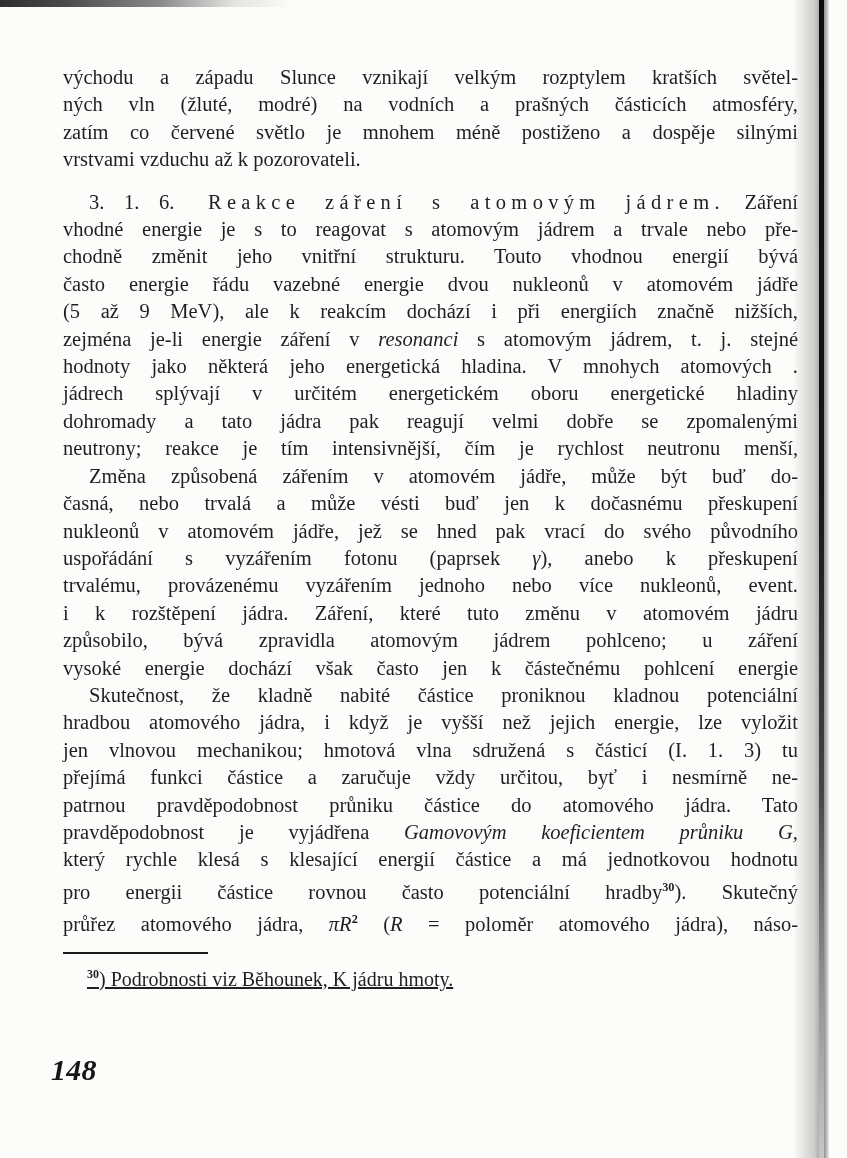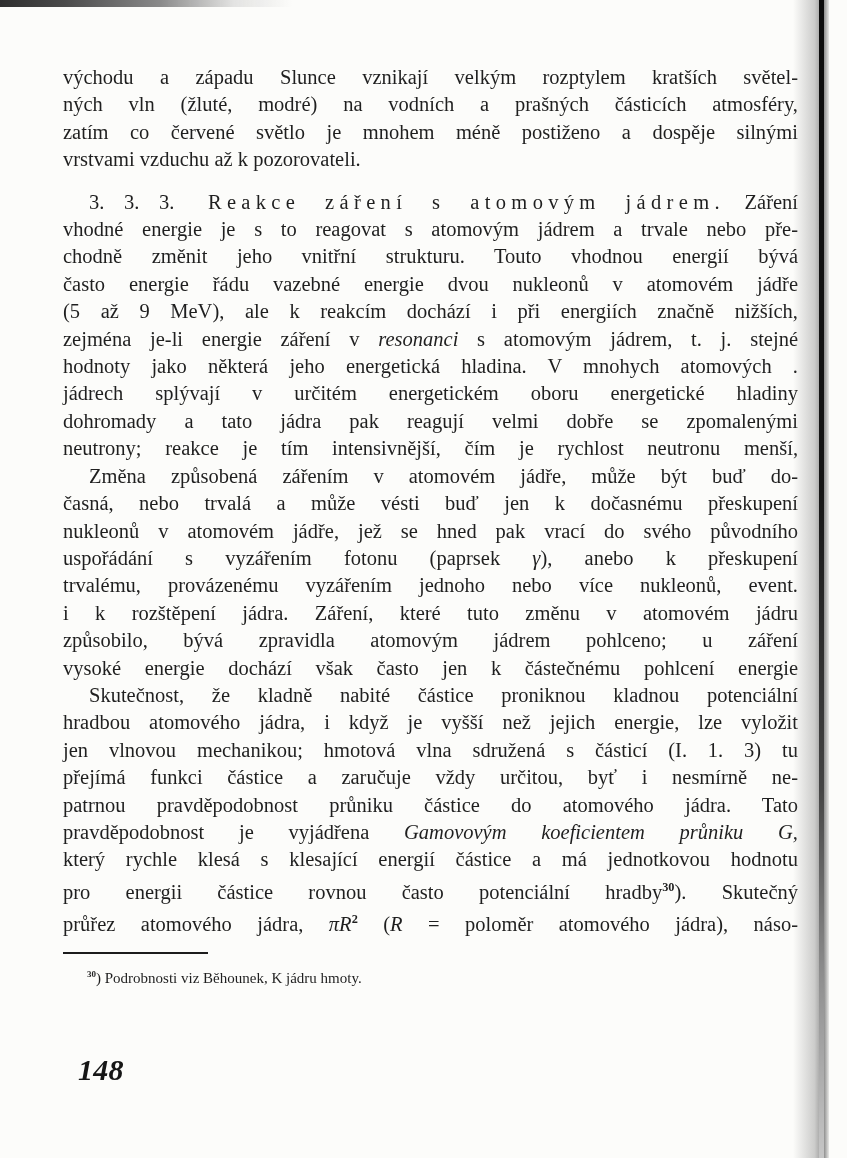--- a/index.html
+++ b/index.html
@@ -37,44 +37,44 @@
   .line.line-end{text-align-last:left;}
   .line.indent{text-indent:26px;}
   .seg-n{font-style:normal;}
   .seg-i{font-style:italic;}
   .seg-sp{letter-spacing:.26em;margin-left:14px;}
   .seg-sup{vertical-align:super;font-size:.6em;font-weight:700;letter-spacing:0;}
   .fn-rule{
     margin-top:14px;width:145px;height:2px;background:#1c1c1c;
   }
   .footnote{margin-top:8px;}
-  .footnote .line{font-size:15px;line-height:24px;text-align:right;text-align-last:left;}
+  .footnote .line{font-size:20px;line-height:24px;text-align:right;text-align-last:left;text-decoration:underline;}
   .footnote .line.indent{text-indent:24px;}
   .page-number{
-    position:absolute;left:78px;top:1053px;
+    position:absolute;left:51px;top:1053px;
     font-size:30px;font-weight:700;font-style:italic;
     letter-spacing:.01em;color:#161616;
   }
 </style>
 </head>
 <body>
 
 <div class="scan">
   <div class="top-smudge"></div>
 
   <div class="text-col">
     <div id="body-text">
         <div class="para">
           <div class="line"><span class="seg-n">východu a západu Slunce vznikají velkým rozptylem kratších světel-</span></div>
           <div class="line"><span class="seg-n">ných vln (žluté, modré) na vodních a prašných částicích atmosféry,</span></div>
           <div class="line"><span class="seg-n">zatím co červené světlo je mnohem méně postiženo a dospěje silnými</span></div>
           <div class="line line-end"><span class="seg-n">vrstvami vzduchu až k pozorovateli.</span></div>
         </div>
         <div class="para space-before">
-          <div class="line indent"><span class="seg-n">3. 3. 3. </span><span class="seg-sp">Reakce záření s atomovým jádrem.</span><span class="seg-n"> Záření</span></div>
+          <div class="line indent"><span class="seg-n">3. 1. 6. </span><span class="seg-sp">Reakce záření s atomovým jádrem.</span><span class="seg-n"> Záření</span></div>
           <div class="line"><span class="seg-n">vhodné energie je s to reagovat s atomovým jádrem a trvale nebo pře-</span></div>
           <div class="line"><span class="seg-n">chodně změnit jeho vnitřní strukturu. Touto vhodnou energií bývá</span></div>
           <div class="line"><span class="seg-n">často energie řádu vazebné energie dvou nukleonů v atomovém jádře</span></div>
           <div class="line"><span class="seg-n">(5 až 9 MeV), ale k reakcím dochází i při energiích značně nižších,</span></div>
           <div class="line"><span class="seg-n">zejména je-li energie záření v </span><span class="seg-i">resonanci</span><span class="seg-n"> s atomovým jádrem, t. j. stejné</span></div>
           <div class="line"><span class="seg-n">hodnoty jako některá jeho energetická hladina. V mnohych atomových .</span></div>
           <div class="line"><span class="seg-n">jádrech splývají v určitém energetickém oboru energetické hladiny</span></div>
           <div class="line"><span class="seg-n">dohromady a tato jádra pak reagují velmi dobře se zpomalenými</span></div>
           <div class="line"><span class="seg-n">neutrony; reakce je tím intensivnější, čím je rychlost neutronu menší,</span></div>
         </div>

